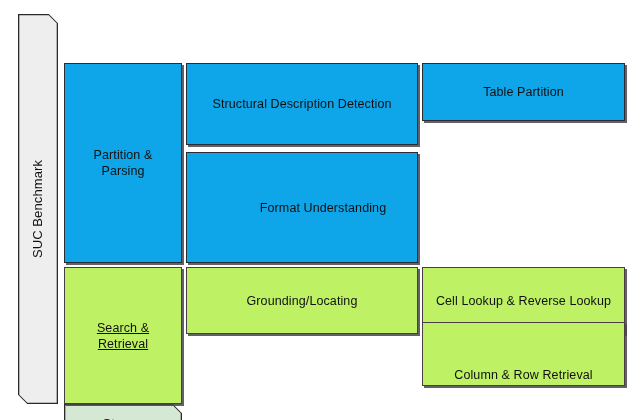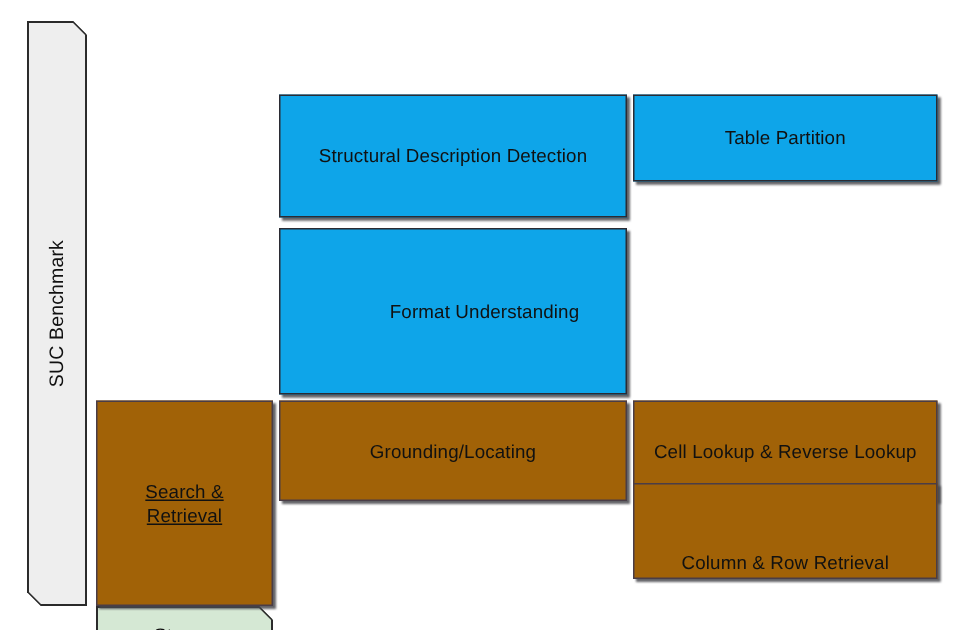--- a/index.html
+++ b/index.html
@@ -87,21 +87,21 @@
     z-index: 1;
   }
   .chamfer .label {
     position: relative;
     z-index: 2;
   }
 
   
   .fill-green { --fill: #d5e8d4; background: #d5e8d4; }
   .fill-blue  { --fill: #dae8fc; background: #0ea5e9; }
-  .fill-pink  { --fill: #e8d2e2; background: #a16207; }
+  .fill-pink  { --fill: #e8d2e2; background: #bef264; }
   .fill-gray  { --fill: #eeeeee; background: #eeeeee; }
 
   .node.fill-blue  { border-color: #2b2b33; }
   .node.fill-pink  { border-color: #4a3d47; }
 
   
   .vertical .label {
     writing-mode: vertical-rl;
     transform: rotate(180deg);
     white-space: nowrap;
@@ -116,20 +116,23 @@
 <div id="diagram">
 
   <div class="node chamfer fill-gray vertical" style="left:18px; top:14px; width:40px; height:390px;">
     <span class="label">SUC Benchmark</span>
   </div>
 
   <div class="node chamfer fill-green" style="left:64px; top:14px; width:118px; height:40px;">
     <span class="label header-text">Stages</span>
   </div>
 
+  <div class="node fill-blue" style="left:64px; top:63px; width:118px; height:200px;">
+    <span class="label">Partition &amp; Parsing</span>
+  </div>
 
   <div class="node fill-blue" style="left:186px; top:63px; width:232px; height:82px;">
     <span class="label">Structural Description Detection</span>
   </div>
 
   <div class="node fill-blue" style="left:186px; top:152px; width:232px; height:111px;padding-left:48px;">
     <span class="label">Format Understanding</span>
   </div>
 
   <div class="node fill-blue" style="left:422px; top:63px; width:203px; height:58px;">

